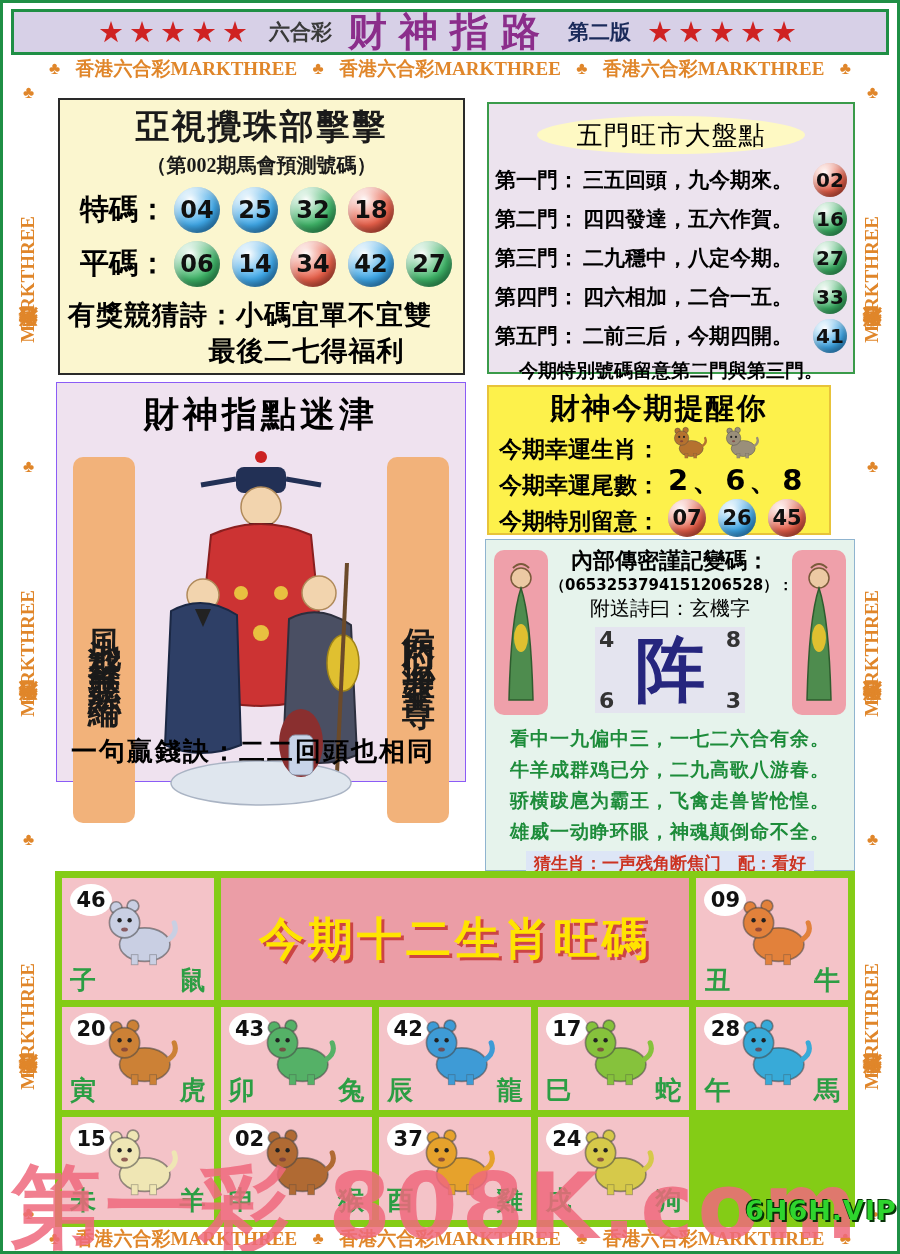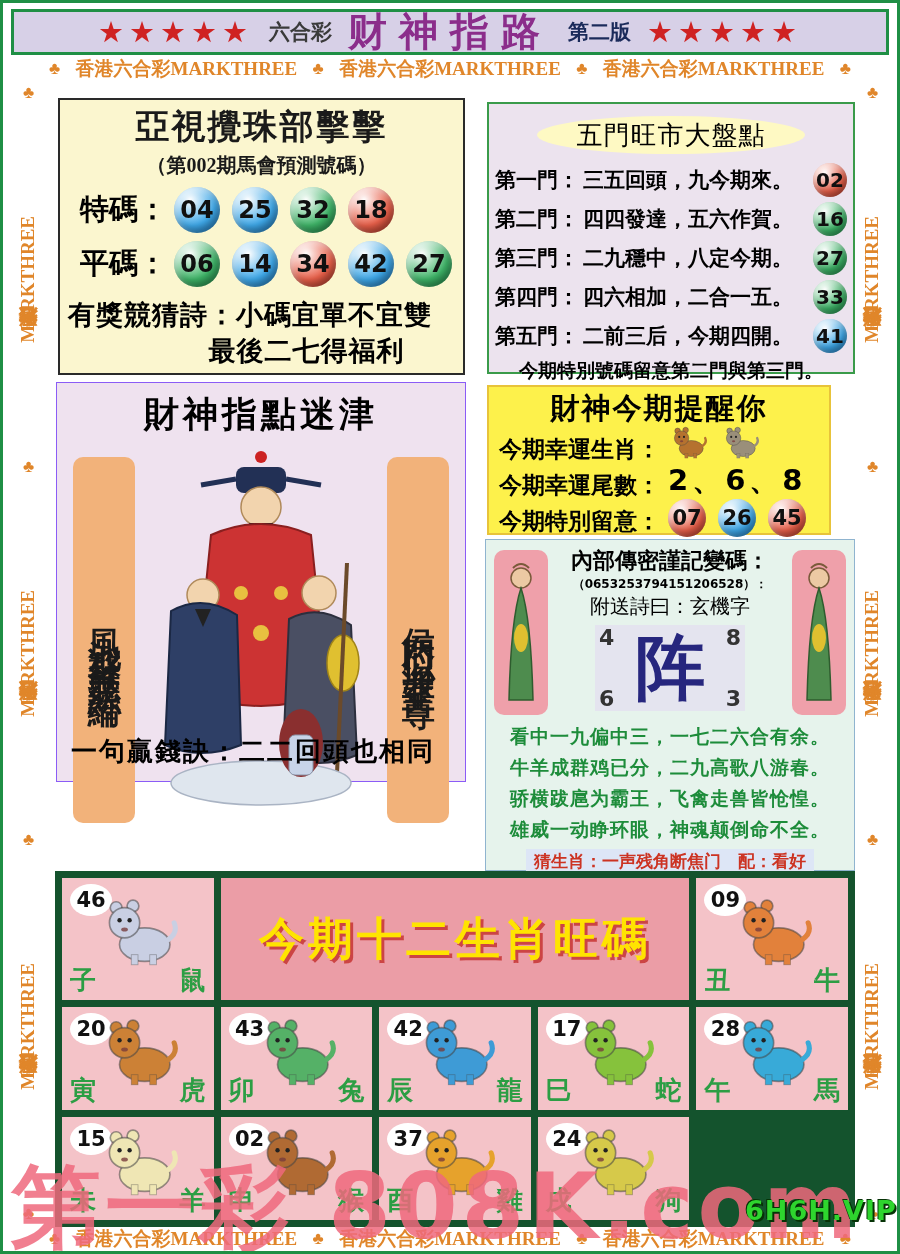--- a/index.html
+++ b/index.html
@@ -49,21 +49,21 @@
   .b2footer{text-align:center;font-size:19px;font-weight:bold;margin-top:4px;}
   
   .box3{left:484px;top:382px;width:344px;height:150px;background:#fdf14b;border:2px solid #e8c33a;padding:2px 10px;}
   .b3title{text-align:center;font-size:29px;font-weight:bold;letter-spacing:2px;}
   .b3row{display:flex;align-items:flex-end;gap:8px;height:36px;font-size:23px;font-weight:bold;}
   .b3val{font-size:29px;font-weight:bold;font-family:"DejaVu Sans",sans-serif;letter-spacing:4px;}
   .iconwrap{display:inline-flex;gap:12px;align-items:center;}
   
   .box4{left:482px;top:536px;width:370px;height:332px;background:#e6f3ec;border:1px solid #8fb4cf;padding:4px 0;}
   .b4title{text-align:center;font-size:22px;font-weight:bold;margin:2px 64px 0;}
-  .b4code{text-align:center;font-size:12px;font-weight:bold;margin:0 64px;font-family:"DejaVu Sans",sans-serif;}
+  .b4code{text-align:center;font-size:15px;font-weight:bold;margin:0 64px;font-family:"DejaVu Sans",sans-serif;}
   .b4gloss{text-align:center;font-size:20px;font-weight:normal;margin:0 64px;}
   .mystic{width:150px;height:86px;margin:5px auto 0;background:#e4e4ef;position:relative;
         display:flex;align-items:center;justify-content:center;}
   .mystic .big{font-size:70px;font-weight:bold;color:#26267e;font-family:"DejaVu Sans",sans-serif;line-height:1;}
   .corner{position:absolute;font-size:22px;font-weight:bold;color:#333;font-family:"DejaVu Sans",sans-serif;}
   .c-tl{left:4px;top:0;} .c-tr{right:4px;top:0;} .c-bl{left:4px;bottom:0;} .c-br{right:4px;bottom:0;}
   .fig-card{position:absolute;top:10px;width:54px;height:165px;background:#efa0aa;border-radius:10px;
         display:flex;align-items:center;justify-content:center;}
   .fig-card.l{left:8px;} .fig-card.r{right:8px;}
   .gpoem{margin-top:10px;}
@@ -73,21 +73,21 @@
   
   .box5{left:53px;top:379px;width:410px;height:400px;background:#efe2ef;border:1px solid #8b5cf6;}
   .b5title{text-align:center;font-size:35px;font-weight:bold;letter-spacing:4px;margin-top:8px;}
   .vstrip{position:absolute;top:74px;width:62px;height:366px;background:#f2b27a;border-radius:10px;
         display:flex;justify-content:center;align-items:center;}
   .vstrip.l{left:16px;} .vstrip.r{right:16px;}
   .vstrip span{writing-mode:vertical-rl;font-size:33px;font-weight:bold;letter-spacing:11px;color:#1a1a1a;}
   .gods{position:absolute;left:50%;top:60px;transform:translateX(-50%);}
   .b5footer{position:absolute;bottom:12px;left:0;right:16px;text-align:center;font-size:26px;font-weight:bold;letter-spacing:2px;}
   
-  .grid{position:absolute;left:52px;top:868px;width:800px;height:356px;background:#14532d;
+  .grid{position:absolute;left:52px;top:868px;width:800px;height:356px;background:#84cc16;
         display:grid;grid-template-columns:repeat(5,1fr);grid-template-rows:122px 1fr 1fr;gap:7px;padding:7px;box-sizing:border-box;}
   .gcell{position:relative;background:#f4c3c8;}
   .gtitle{grid-column:2/5;background:#eb9da6;display:flex;align-items:center;justify-content:center;}
   .gtitle span{font-size:45px;font-weight:bold;color:#ffe400;text-shadow:3px 3px 0 #cc4444;letter-spacing:4px;}
   .badge{position:absolute;left:8px;top:6px;width:42px;height:32px;background:#fff;border-radius:50%;
         display:flex;align-items:center;justify-content:center;font-weight:bold;font-size:21px;
         font-family:"DejaVu Sans",sans-serif;color:#111;}
   .branch{position:absolute;left:8px;bottom:2px;font-size:26px;font-weight:bold;color:#2c9e44;}
   .animalch{position:absolute;right:8px;bottom:2px;font-size:26px;font-weight:bold;color:#2c9e44;}
   .art{position:absolute;left:50%;top:44%;transform:translate(-50%,-50%);line-height:0;}

